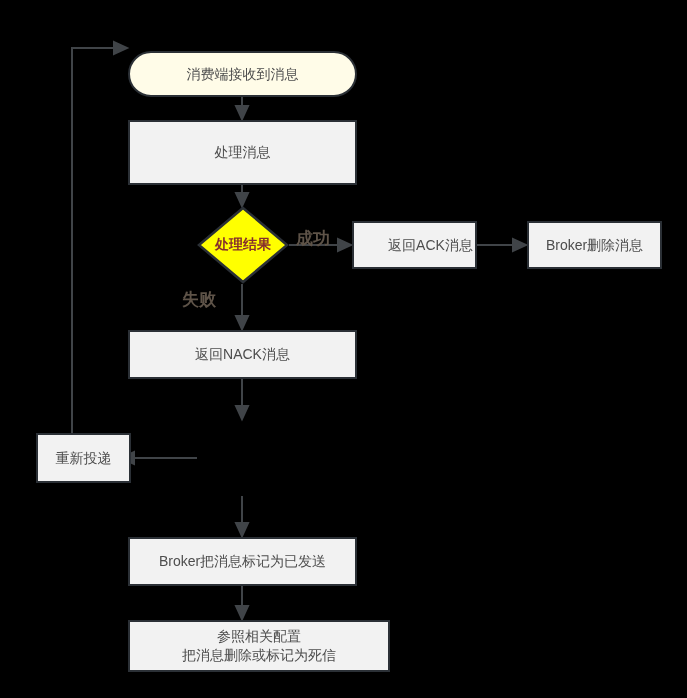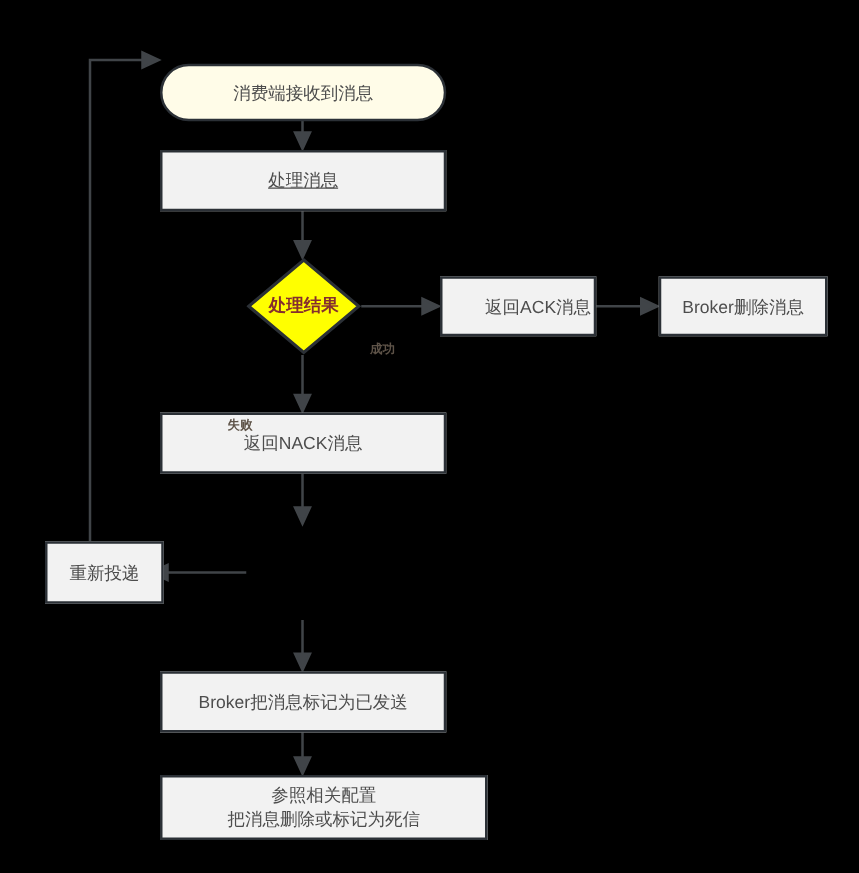--- a/index.html
+++ b/index.html
@@ -16,37 +16,37 @@
     font-size:14px;line-height:1.35;
     color:var(--node-text,#4d4d4d);
     background:var(--box-fill,#f2f2f2);
     border:2px solid var(--node-border,#2b3036);
   }
   .stadium{
     left:128px;top:26px;width:229px;height:46px;border-radius:23px;
     background:var(--start-fill,#fffce8);
     margin-top:25px;
   }
-  .rect-process{left:128px;top:120px;width:229px;height:49px;text-decoration:underline;}
+  .rect-process{left:128px;top:120px;width:229px;height:65px;}
   .rect-ack{left:352px;top:221px;width:125px;height:48px;padding-left:32px;}
   .rect-broker-delete{left:527px;top:221px;width:135px;height:48px;}
   .rect-nack{left:128px;top:330px;width:229px;height:49px;}
   .rect-redeliver{left:25px;top:433px;width:95px;height:50px;margin-left:11px;}
   .rect-broker-mark{left:128px;top:537px;width:229px;height:49px;}
   .rect-config{left:128px;top:620px;width:262px;height:52px;flex-direction:column;}
   .diamond-wrap{position:absolute;width:92px;height:78px;display:flex;align-items:center;justify-content:center;}
   .diamond-wrap svg{position:absolute;left:0;top:0;}
   .d1{left:197px;top:206px;}
   .d2{left:197px;top:420px;}
   .diamond-label{position:relative;z-index:2;font-size:14px;font-weight:700;}
   .d1 .diamond-label{color:var(--decision1-text,#852e2e);}
   .d2 .diamond-label{color:var(--decision2-text,#2e2e2e);}
   .edge-label{
-    position:absolute;font-size:10px;font-weight:bold;
-    color:var(--edge-label,#5e5348);z-index:3;margin-top:45px;
+    position:absolute;font-size:17px;font-weight:bold;
+    color:var(--edge-label,#5e5348);z-index:3;
   }
   .lbl-success{left:296px;top:227px;}
   .lbl-fail{left:182px;top:288px;}
 </style>
 </head>
 <body style="--bg: #000000; --box-fill: #f2f2f2; --start-fill: #fffce8; --node-border: #2b3036; --node-text: #4d4d4d; --decision1-text: #852e2e; --decision2-text: #2e2e2e; --edge-label: #5e5348;">
 
 <div class="canvas">
 
   <svg class="edges" viewBox="0 0 687 698">

